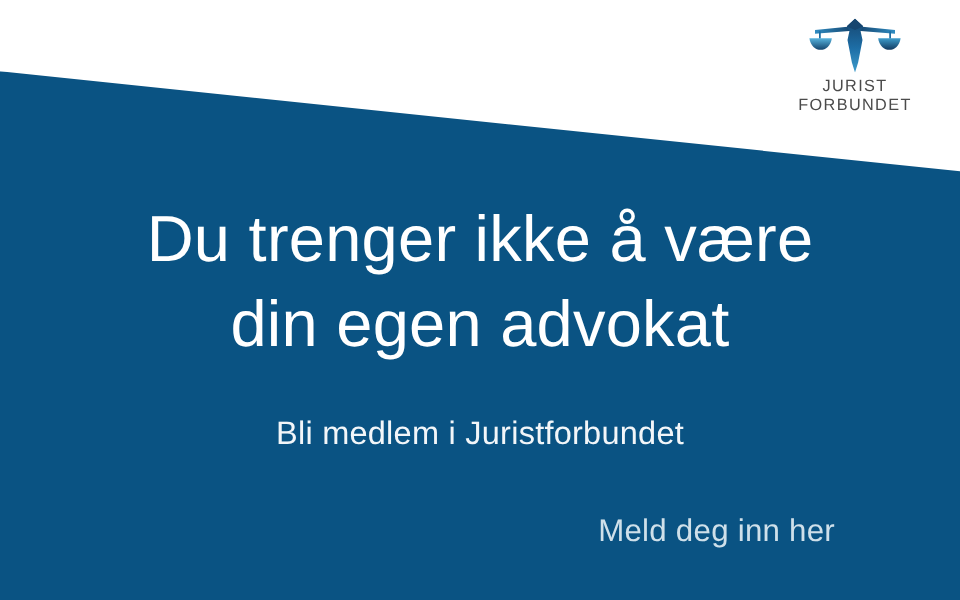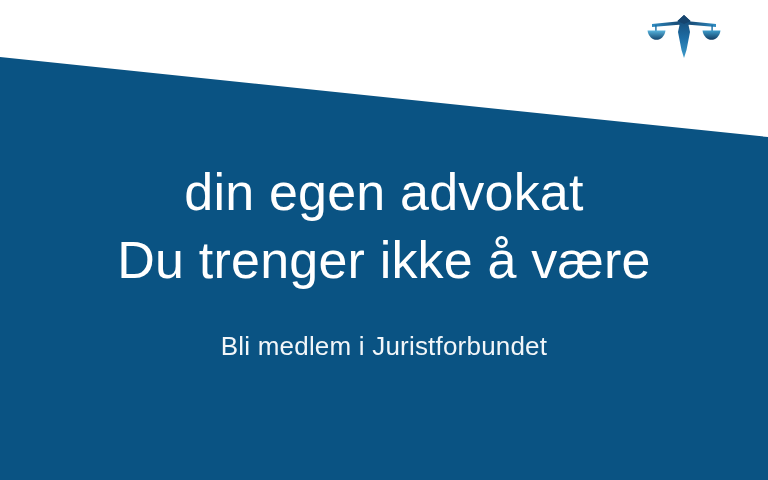--- a/index.html
+++ b/index.html
@@ -154,23 +154,28 @@
       <rect x="9.2" y="13" width="1.4" height="6" fill="#1c6ea4"></rect>
       <rect x="65.4" y="13" width="1.4" height="6" fill="#1c6ea4"></rect>
 
       <path d="M1.5 18.5 L19.5 18.5 C18.6 24.6 14.6 27.8 10.5 27.8 C6.4 27.8 2.4 24.6 1.5 18.5 Z" fill="url(#gPanL)"></path>
 
       <path d="M56.5 18.5 L74.5 18.5 C73.6 24.6 69.6 27.8 65.5 27.8 C61.4 27.8 57.4 24.6 56.5 18.5 Z" fill="url(#gPanR)"></path>
 
       <path d="M38 3 L44.5 9 L42.5 13 L44 20 L40.5 38 L38 46 L35.5 38 L32 20 L33.5 13 L31.5 9 Z" fill="url(#gCol)"></path>
       <path d="M38 3 L44.5 9 L38 12 L31.5 9 Z" fill="#16456f"></path>
     </svg>
+    <div class="logo-text">
+      <span class="logo-line">JURIST</span>
+      <span class="logo-line">FORBUNDET</span>
+    </div>
   </div>
 
   <div class="headline">
+    <span class="headline-line">Du trenger ikke å være</span>
     <span class="headline-line">din egen advokat</span>
-    <span class="headline-line">Du trenger ikke å være</span>
   </div>
 
   <div class="subtitle">Bli medlem i Juristforbundet</div>
 
+  <a class="cta" href="#">Meld deg inn her</a>
 
 </div>
 
 </body></html>

